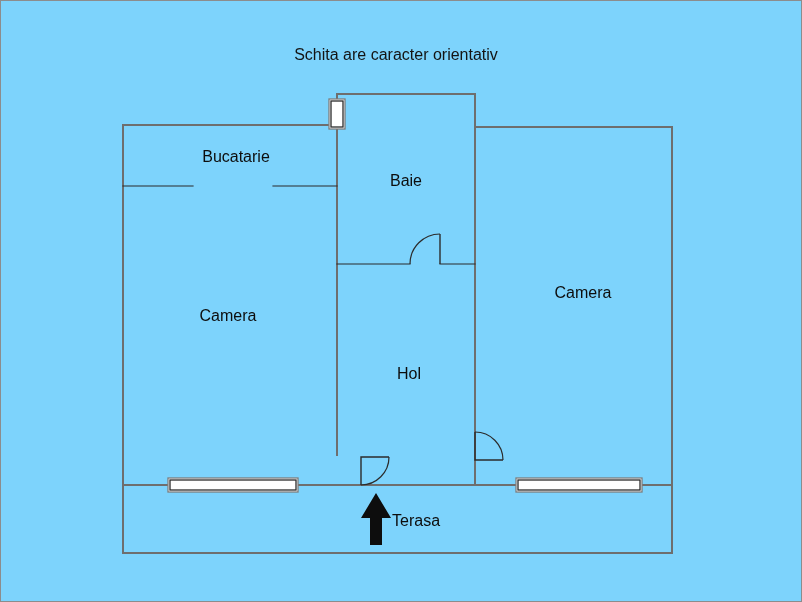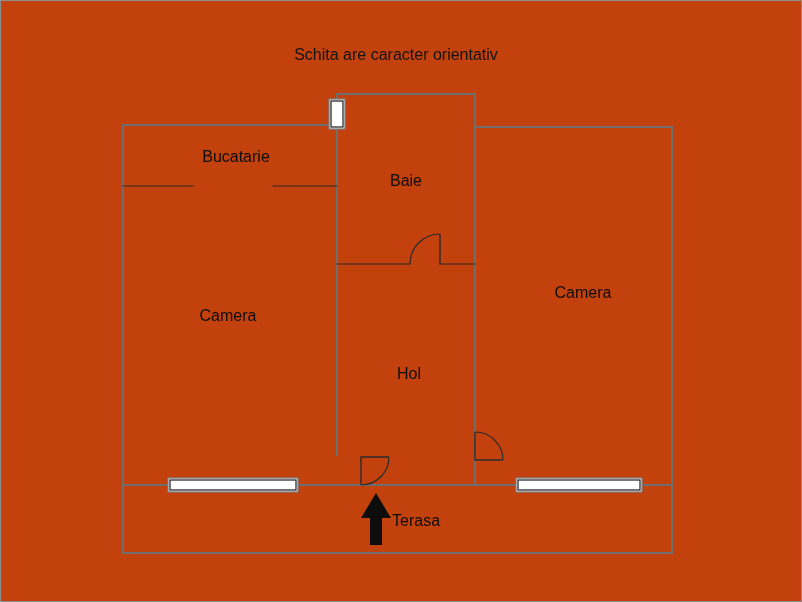--- a/index.html
+++ b/index.html
@@ -7,21 +7,21 @@
     padding: 0;
     background: #ffffff;
   }
   body {
     font-family: "Liberation Sans", sans-serif;
   }
   #page {
     position: relative;
     width: 802px;
     height: 602px;
-    background: #c2410c;
+    background: #7dd3fc;
     box-sizing: border-box;
     overflow: hidden;
   }
   #page-border {
     position: absolute;
     left: 0;
     top: 0;
     width: 802px;
     height: 602px;
     box-sizing: border-box;

